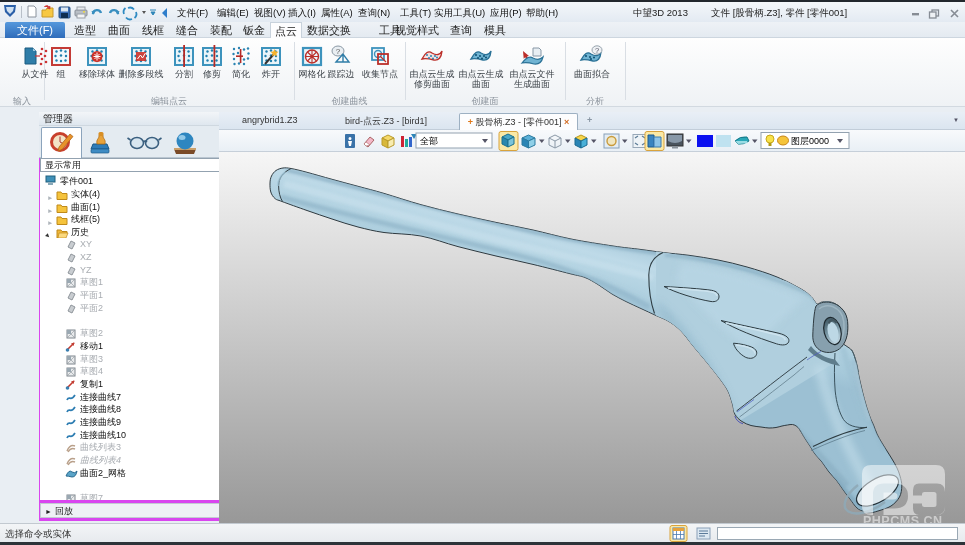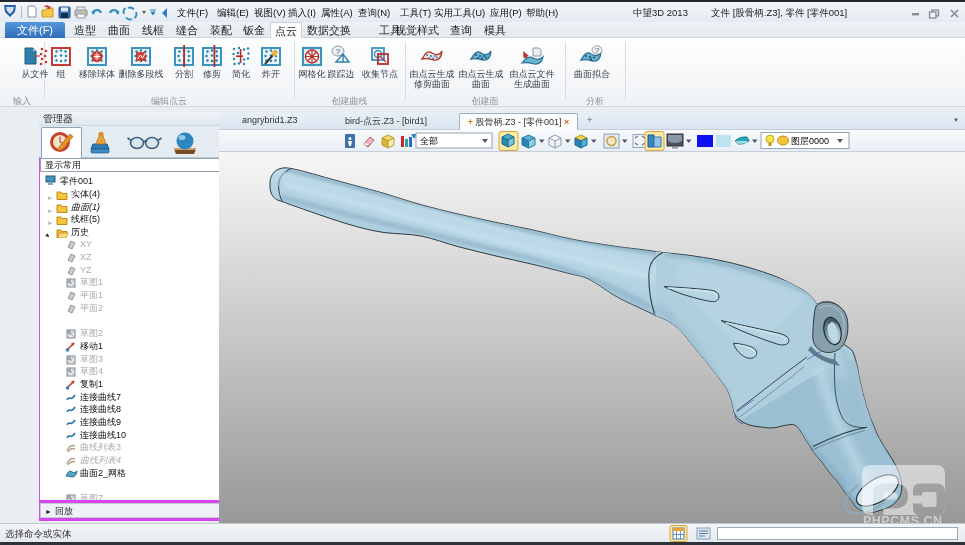--- a/index.html
+++ b/index.html
@@ -333,21 +333,21 @@
           <rect x="1" y="1" width="9" height="6" fill="#3f90b8" stroke="#20617e"></rect>
           <rect x="3" y="8" width="5" height="2" fill="#88a8b8"></rect>
         </svg> <span style="position:absolute;left:15px;top:0">零件001</span></div>
     <div class="trow" style="top:16px;">
         <span style="position:absolute;left:7px;color:#b0b6bc;font-size:6.5px;top:3px;">►</span>
         <svg style="position:absolute;left:16px;top:1px" width="12" height="11">
           <path d="M1 3 h4 l1 1.5 h5 v6 h-10 z" fill="#f5c33c" stroke="#c08a1a"></path>
         </svg>
         <span style="position:absolute;left:31px;top:0">实体(4)</span>
       </div>
-    <div class="trow" style="top:29px;font-style:italic;">
+    <div class="trow" style="top:29px;">
         <span style="position:absolute;left:7px;color:#b0b6bc;font-size:6.5px;top:3px;">►</span>
         <svg style="position:absolute;left:16px;top:1px" width="12" height="11">
           <path d="M1 3 h4 l1 1.5 h5 v6 h-10 z" fill="#f5c33c" stroke="#c08a1a"></path>
         </svg>
         <span style="position:absolute;left:31px;top:0">曲面(1)</span>
       </div>
     <div class="trow" style="top:41px;">
         <span style="position:absolute;left:7px;color:#b0b6bc;font-size:6.5px;top:3px;">►</span>
         <svg style="position:absolute;left:16px;top:1px" width="12" height="11">
           <path d="M1 3 h4 l1 1.5 h5 v6 h-10 z" fill="#f5c33c" stroke="#c08a1a"></path>

